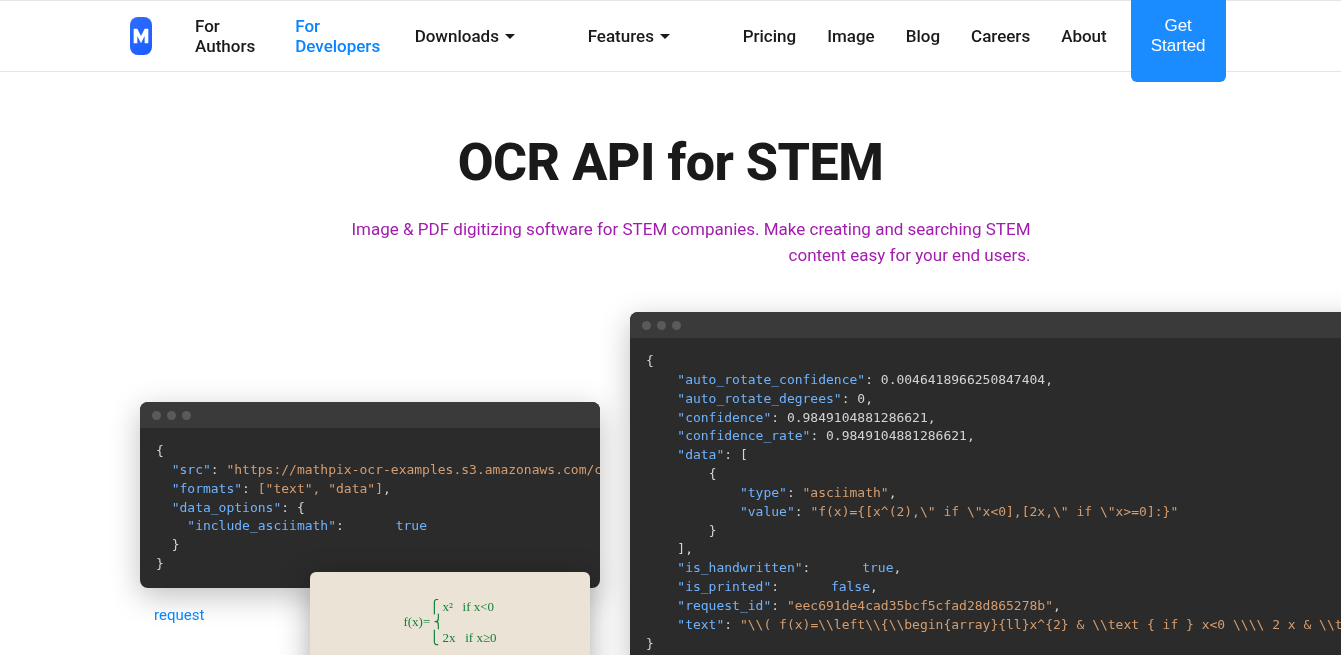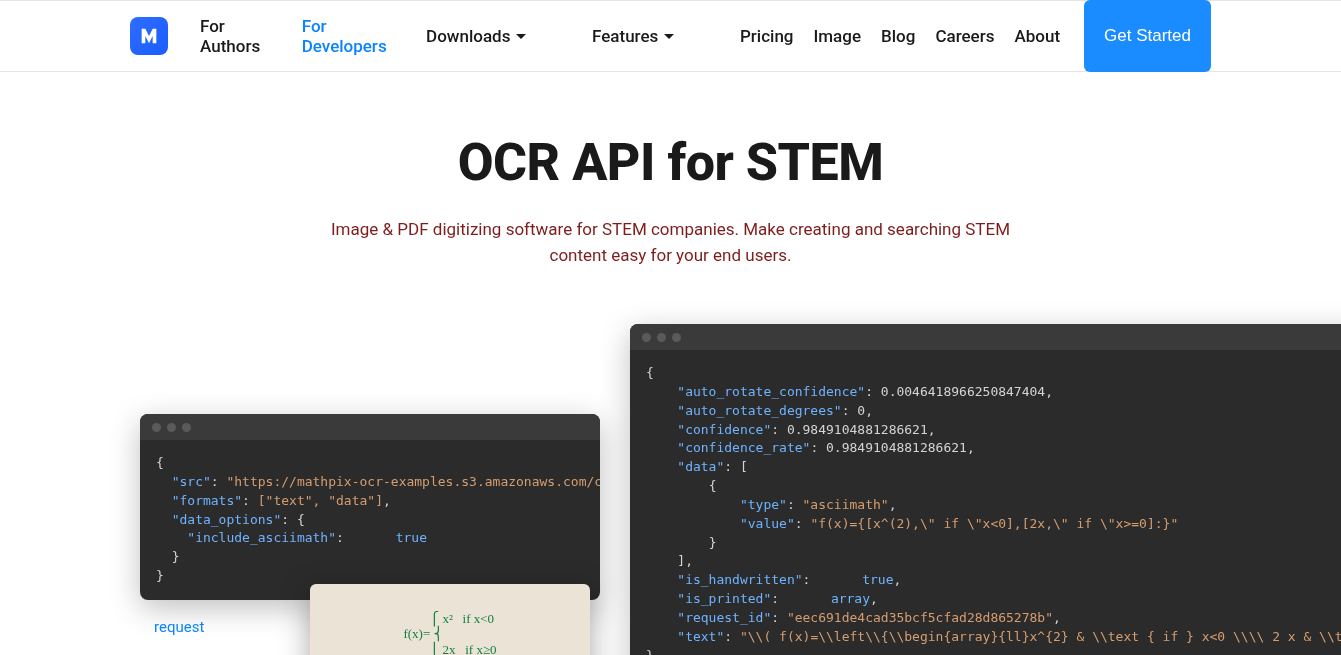--- a/index.html
+++ b/index.html
@@ -1,28 +1,28 @@
 <!DOCTYPE html>
 <html><head>
 <meta charset="utf-8">
 <style>
 * { margin: 0; padding: 0; box-sizing: border-box; }
 body { font-family: -apple-system, BlinkMacSystemFont, "Segoe UI", Roboto, Helvetica, Arial, sans-serif; color: #1a1a1a; background: #fff; }
 .navbar { border-top: 1px solid #e5e5e5; border-bottom: 1px solid #e5e5e5; height: 72px; display: flex; align-items: center; padding: 0 130px; gap: 24px; }
 .logo { width: 38px; height: 38px; border-radius: 8px; background: linear-gradient(135deg, #2f6dff, #1a5cff); display: flex; align-items: center; justify-content: center; margin-right: 8px; }
 .logo svg { width: 22px; height: 22px; }
 .nav-links { display: flex; gap: 20px; align-items: center; flex: 1; }
-.nav-link { color: #1a1a1a; font-size: 17px; font-weight: 500; cursor: pointer; display: flex; align-items: center; gap: 4px; }
+.nav-link { color: #1a1a1a; font-size: 17px; font-weight: 500; cursor: pointer; display: flex; align-items: center; gap: 4px; margin-left: 11px; }
 .nav-link.active { color: #0a84ff; }
 .nav-spacer { width: 28px; }
 .btn-primary { background: #1a8cff; color: #fff; border: none; padding: 26px 20px; font-size: 17px; font-weight: 500; border-radius: 6px; cursor: pointer; }
 .chev { display: inline-block; width: 0; height: 0; border-left: 5px solid transparent; border-right: 5px solid transparent; border-top: 5px solid #1a1a1a; margin-left: 2px; }
 .hero { text-align: center; padding: 60px 20px 40px; }
 .hero h1 { font-size: 52px; font-weight: 800; letter-spacing: -0.5px; margin-bottom: 24px; }
-.hero p { font-size: 17px; color: #7f1d1d; max-width: 720px; margin: 16px auto; line-height: 1.5; }
+.hero p { font-size: 17px; color: #a21caf; max-width: 720px; margin: 4px auto; line-height: 1.5; text-align: right; }
 .panels { display: flex; gap: 30px; padding: 0 140px; align-items: flex-start; position: relative; }
 .panel-wrap { position: relative; }
 .panel-wrap.left { margin-top: 90px; flex-shrink: 0; }
 .panel-wrap.right { flex: 1; }
 .code-win { background: #2b2b2b; border-radius: 8px; overflow: hidden; box-shadow: 0 8px 30px rgba(0,0,0,0.25); }
 .code-win.left-win { width: 460px; }
 .code-win.right-win { width: 100%; }
 .win-title { height: 26px; background: #3a3a3a; display: flex; align-items: center; padding: 0 12px; gap: 6px; }
 .dot { width: 9px; height: 9px; border-radius: 50%; background: #5a5a5a; }
 .code-body { padding: 14px 16px; font-family: "SFMono-Regular", Menlo, Consolas, monospace; font-size: 13px; line-height: 1.45; color: #d4d4d4; white-space: pre; overflow: hidden; }
@@ -108,20 +108,20 @@
     <span class="k">"auto_rotate_degrees"</span><span class="n">: </span><span class="n">0</span><span class="n">,</span>
     <span class="k">"confidence"</span><span class="n">: </span><span class="n">0.9849104881286621</span><span class="n">,</span>
     <span class="k">"confidence_rate"</span><span class="n">: </span><span class="n">0.9849104881286621</span><span class="n">,</span>
     <span class="k">"data"</span><span class="n">: [</span>
         <span class="n">{</span>
             <span class="k">"type"</span><span class="n">: </span><span class="s">"asciimath"</span><span class="n">,</span>
             <span class="k">"value"</span><span class="n">: </span><span class="s">"f(x)={[x^(2),\" if \"x&lt;0],[2x,\" if \"x&gt;=0]:}"</span>
         <span class="n">}</span>
     <span class="n">],</span>
     <span class="k">"is_handwritten"</span><span class="n">: </span><span class="b">true</span><span class="n">,</span>
-    <span class="k">"is_printed"</span><span class="n">: </span><span class="b">array</span><span class="n">,</span>
+    <span class="k">"is_printed"</span><span class="n">: </span><span class="b">false</span><span class="n">,</span>
     <span class="k">"request_id"</span><span class="n">: </span><span class="s">"eec691de4cad35bcf5cfad28d865278b"</span><span class="n">,</span>
     <span class="k">"text"</span><span class="n">: </span><span class="s">"\\( f(x)=\\left\\{\\begin{array}{ll}x^{2} &amp; \\text { if } x&lt;0 \\\\ 2 x &amp; \\text { if } x \\geq 0\\end{array}\\right. \\)"</span>
 <span class="n">}</span></div>
     </div>
   </div>
 
 </section>
 
 </body></html>

